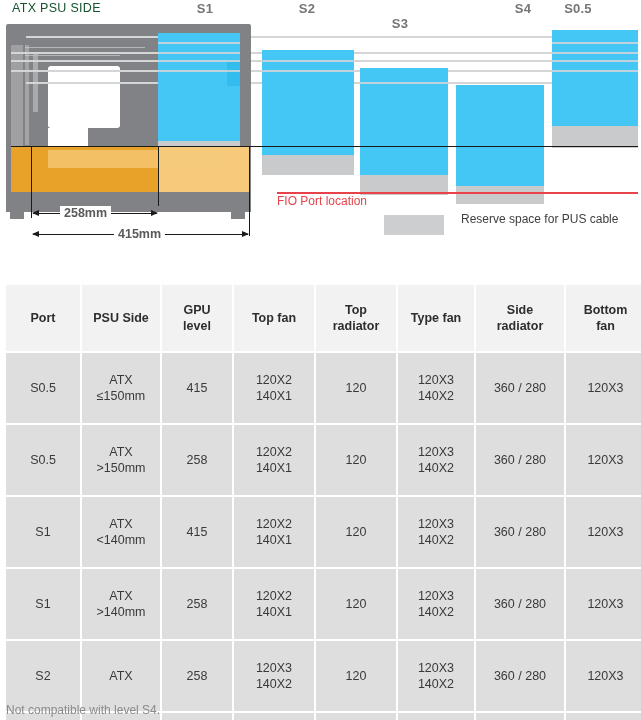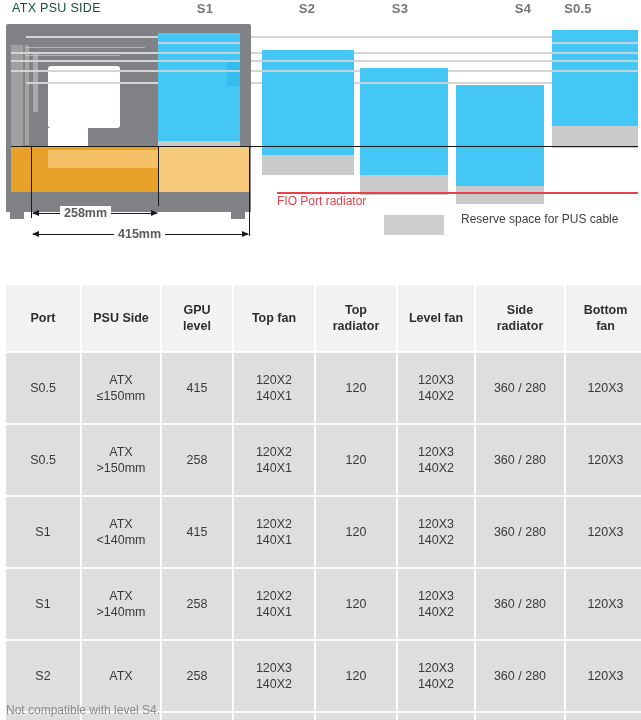--- a/index.html
+++ b/index.html
@@ -163,21 +163,21 @@
 </style>
 </head>
 <body>
 
 <div id="diagram">
 
   <div id="atx-label">ATX PSU SIDE</div>
 
   <div class="col-label" style="left:185px;top:1px;width:40px;">S1</div>
   <div class="col-label" style="left:287px;top:1px;width:40px;">S2</div>
-  <div class="col-label" style="left:380px;top:1px;width:40px;">S3</div>
+  <div class="col-label" style="left:380px;top:16px;width:40px;">S3</div>
   <div class="col-label" style="left:503px;top:1px;width:40px;">S4</div>
   <div class="col-label" style="left:553px;top:1px;width:50px;">S0.5</div>
 
   <div class="case-body" style="left:6px;top:24px;width:245px;height:9px;border-radius:2px 2px 0 0;"></div>
   <div class="case-body" style="left:6px;top:33px;width:245px;height:168px;"></div>
   <div class="case-body" style="left:6px;top:201px;width:245px;height:11px;"></div>
   <div class="case-body" style="left:10px;top:212px;width:14px;height:7px;"></div>
   <div class="case-body" style="left:231px;top:212px;width:14px;height:7px;"></div>
 
   <div class="case-inner-line" style="left:26px;top:36px;width:219px;height:2px;"></div>
@@ -227,21 +227,21 @@
   <div class="case-body" style="left:240px;top:33px;width:11px;height:168px;"></div>
   <div class="case-body" style="left:6px;top:33px;width:5px;height:168px;"></div>
 
   <div class="psu-orange" style="left:11px;top:146px;width:147px;height:46px;"></div>
   <div class="psu-orange-lt" style="left:158px;top:146px;width:92px;height:46px;"></div>
   <div class="psu-orange-lt" style="left:48px;top:150px;width:175px;height:18px;opacity:.75;"></div>
 
   <div class="blackline" style="left:11px;top:146px;width:627px;"></div>
 
   <div class="redline" style="left:277px;top:192px;width:361px;"></div>
-  <div id="fio-label" style="left:277px;top:194px;">FIO Port radiator</div>
+  <div id="fio-label" style="left:277px;top:194px;">FIO Port location</div>
 
   <div class="dim-tick" style="left:31px;top:146px;height:72px;"></div>
   <div class="dim-tick" style="left:158px;top:146px;height:60px;"></div>
   <div class="dim-line" style="left:33px;top:213px;width:124px;"></div>
   <div class="arrow-l" style="left:32px;top:210px;"></div>
   <div class="arrow-r" style="left:151px;top:210px;"></div>
   <div class="dim-label" style="left:60px;top:206px;">258mm</div>
 
   <div class="dim-tick" style="left:249px;top:146px;height:90px;"></div>
   <div class="dim-line" style="left:33px;top:234px;width:215px;"></div>
@@ -266,21 +266,21 @@
   </colgroup>
   <thead>
     <tr>
       <th class="cell-multiline">Port</th>
       <th class="cell-multiline">PSU Side</th>
       <th class="cell-multiline">GPU
 level</th>
       <th class="cell-multiline">Top fan</th>
       <th class="cell-multiline">Top
 radiator</th>
-      <th class="cell-multiline">Level fan</th>
+      <th class="cell-multiline">Type fan</th>
       <th class="cell-multiline">Side
 radiator</th>
       <th class="cell-multiline">Bottom
 fan</th>
     </tr>
   </thead>
   <tbody>
     <tr>
       <td class="cell-multiline">S0.5</td>
       <td class="cell-multiline">ATX

